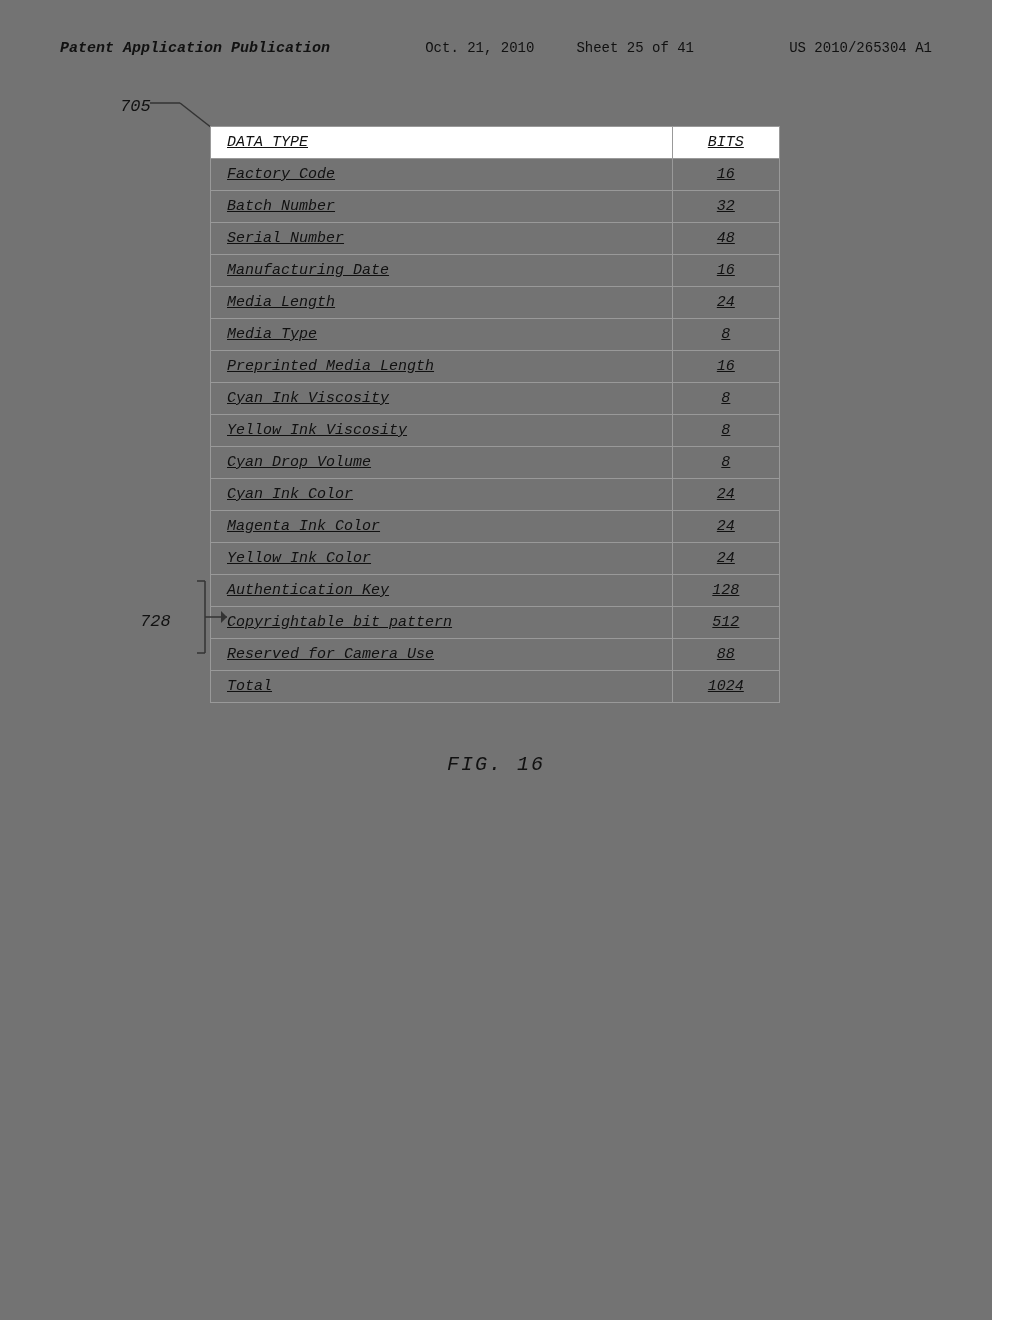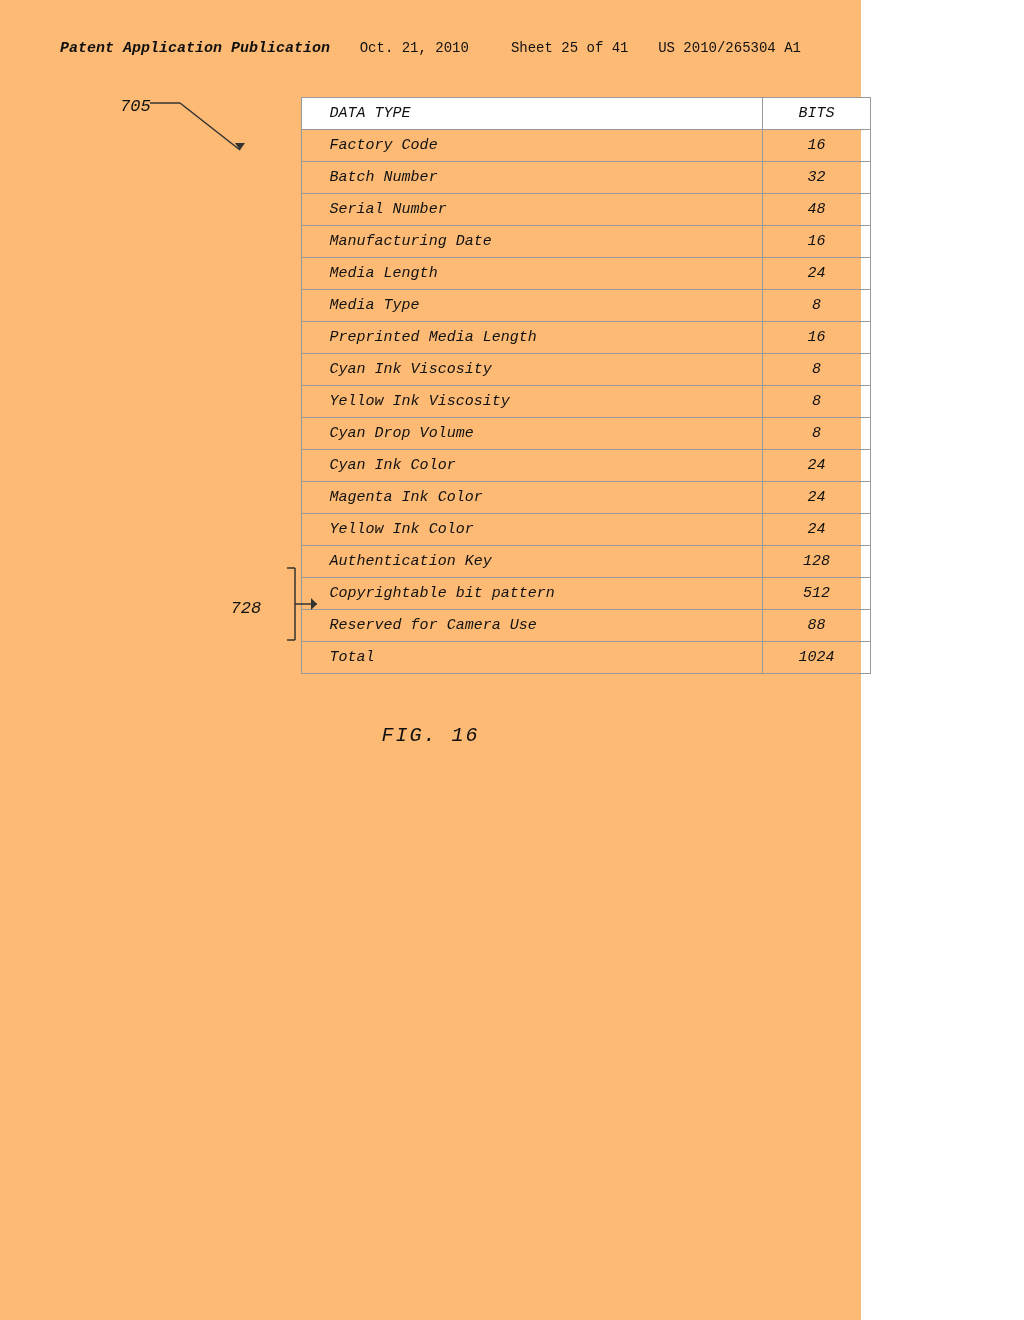--- a/index.html
+++ b/index.html
@@ -7,23 +7,23 @@
     body {
       background: #fff;
       font-family: 'Courier New', Courier, monospace;
       width: 1024px;
       min-height: 1320px;
       position: relative;
       color: #111;
     }
 
     .page {
-      width: 861px;
+      width: 992px;
       min-height: 1320px;
-      background: #fdba74;
+      background: #737373;
       padding: 40px 60px;
       position: relative;
     }
 
     
     .header {
       display: flex;
       justify-content: space-between;
       align-items: baseline;
       margin-bottom: 40px;
@@ -40,21 +40,21 @@
       font-size: 14px;
     }
 
     .header-right {
       font-size: 14px;
     }
 
     
     .content-area {
       display: flex;
-      flex-direction: row;
+      flex-direction: column;
       align-items: flex-start;
       margin-top: 20px;
     }
 
     
     .table-container {
       position: relative;
       margin-left: 150px;
       margin-top: 0;
     }
@@ -62,23 +62,24 @@
     
     .data-table {
       border-collapse: collapse;
       width: 570px;
       font-style: italic;
     }
 
     .data-table th,
     .data-table td {
       border: 1px solid #999;
-      padding: 7px 28px;
+      padding: 7px 16px;
       font-style: italic;
       font-size: 15px;
+      text-decoration: underline;
     }
 
     .data-table thead tr th {
       text-align: center;
       font-weight: normal;
       font-style: italic;
       background: #fff;
       border: 1px solid #999;
     }
 
@@ -139,21 +140,21 @@
 
         <line x1="0" y1="8" x2="30" y2="8" stroke="#333" stroke-width="1.5"></line>
         <line x1="30" y1="8" x2="90" y2="55" stroke="#333" stroke-width="1.5"></line>
 
         <polygon points="85,48 90,55 95,48" fill="#333"></polygon>
       </svg>
     </div>
 
     <div class="table-container">
 
-      <div style="position: absolute; left: -70px; bottom: 26px; display: flex; align-items: center;">
+      <div style="position: absolute; left: -70px; bottom: 42px; display: flex; align-items: center;">
         <span style="font-style: italic; font-size: 17px; margin-right: 4px;">728</span>
 
         <svg width="55" height="80" style="overflow: visible;">
 
           <line x1="30" y1="0" x2="30" y2="72" stroke="#333" stroke-width="1.5"></line>
 
           <line x1="22" y1="0" x2="30" y2="0" stroke="#333" stroke-width="1.5"></line>
 
           <line x1="22" y1="72" x2="30" y2="72" stroke="#333" stroke-width="1.5"></line>
 

